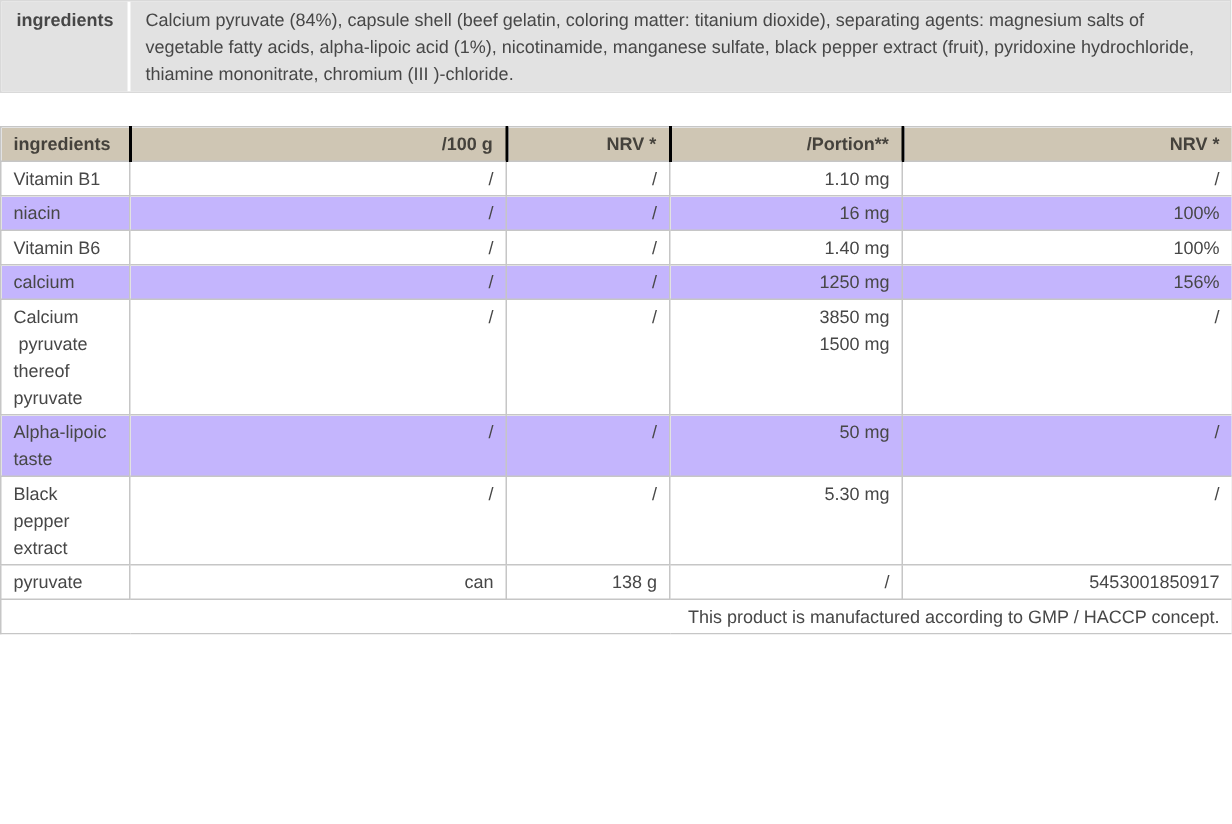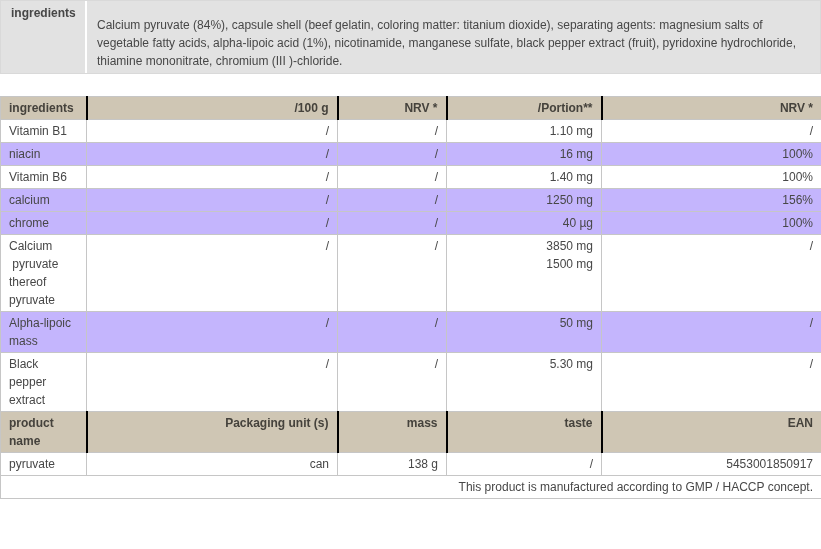--- a/index.html
+++ b/index.html
@@ -23,21 +23,21 @@
     flex: none;
     width: 70px;
     background: #e2e2e2;
     font-weight: bold;
     padding: 3px 4px 3px 10px;
     line-height: 18px;
   }
   .top-text {
     flex: 1;
     background: #e2e2e2;
-    padding: 15px 10px 3px 10px;
+    padding: 3px 10px 3px 10px;
     line-height: 18px;
   }
 
   .spacer { height: 22px; }
 
   table {
     width: 821px;
     border-collapse: collapse;
     table-layout: fixed;
   }
@@ -116,64 +116,50 @@
       <td class="c-val">1.40 mg</td>
       <td class="c-val">100%</td>
     </tr>
     <tr class="alt">
       <td class="c-name">calcium</td>
       <td class="c-val">/</td>
       <td class="c-val">/</td>
       <td class="c-val">1250 mg</td>
       <td class="c-val">156%</td>
     </tr>
-    <tr class="alt">
-      <td class="c-name">chrome</td>
-      <td class="c-val">/</td>
-      <td class="c-val">/</td>
-      <td class="c-val">40 µg</td>
-      <td class="c-val">100%</td>
-    </tr>
     <tr>
       <td class="c-name">Calcium
 &nbsp;pyruvate
 thereof
 pyruvate</td>
       <td class="c-val">/</td>
       <td class="c-val">/</td>
       <td class="c-val">3850 mg
 1500 mg</td>
       <td class="c-val">/</td>
     </tr>
     <tr class="alt">
       <td class="c-name">Alpha-lipoic
-mass</td>
+taste</td>
       <td class="c-val">/</td>
       <td class="c-val">/</td>
       <td class="c-val">50 mg</td>
       <td class="c-val">/</td>
     </tr>
     <tr>
       <td class="c-name">Black
 pepper
 extract</td>
       <td class="c-val">/</td>
       <td class="c-val">/</td>
       <td class="c-val">5.30 mg</td>
       <td class="c-val">/</td>
     </tr>
 
 
-    <tr>
-      <th class="h-left">product name</th>
-      <th>Packaging unit (s)</th>
-      <th>mass</th>
-      <th>taste</th>
-      <th>EAN</th>
-    </tr>
 
     <tr>
       <td class="c-name">pyruvate</td>
       <td class="c-val">can</td>
       <td class="c-val">138 g</td>
       <td class="c-val">/</td>
       <td class="c-val">5453001850917</td>
     </tr>
 
     <tr>

